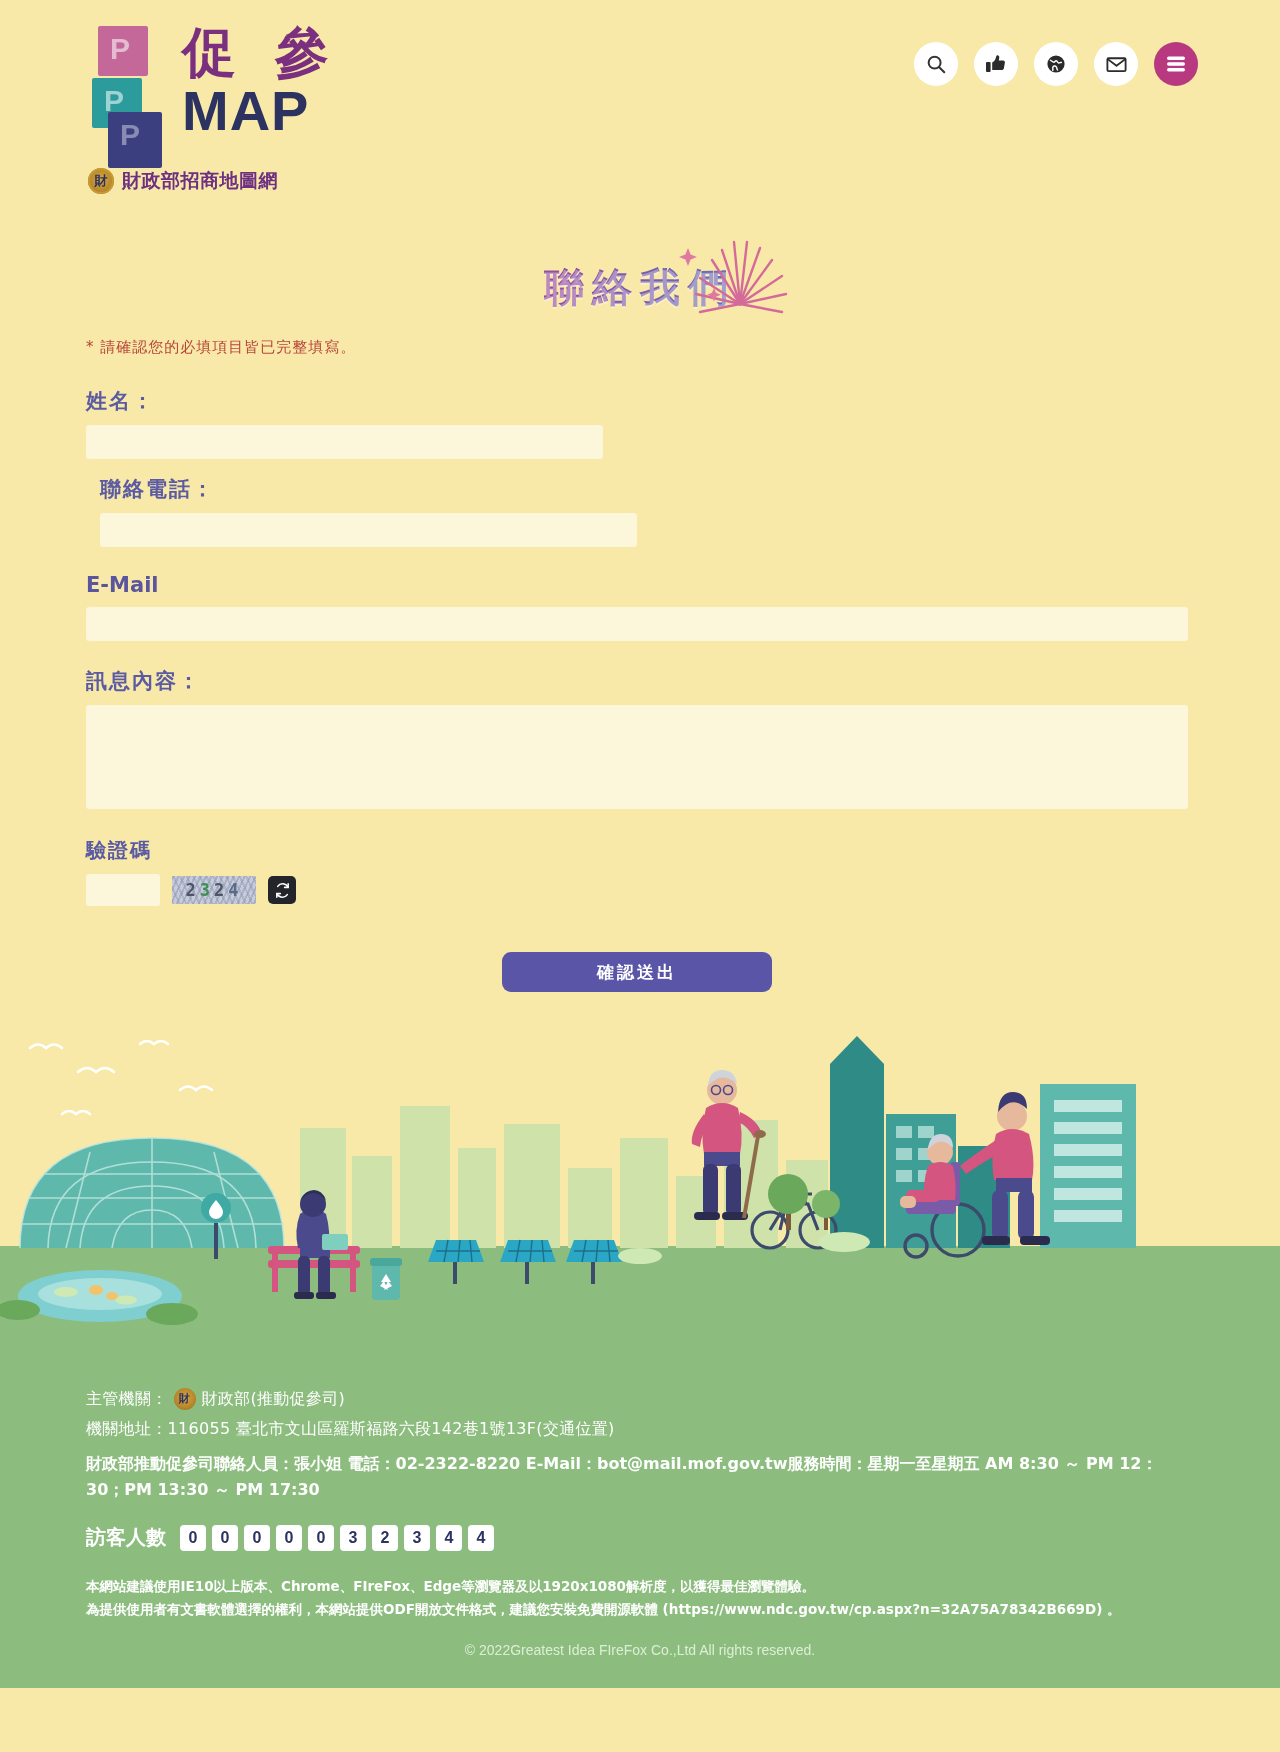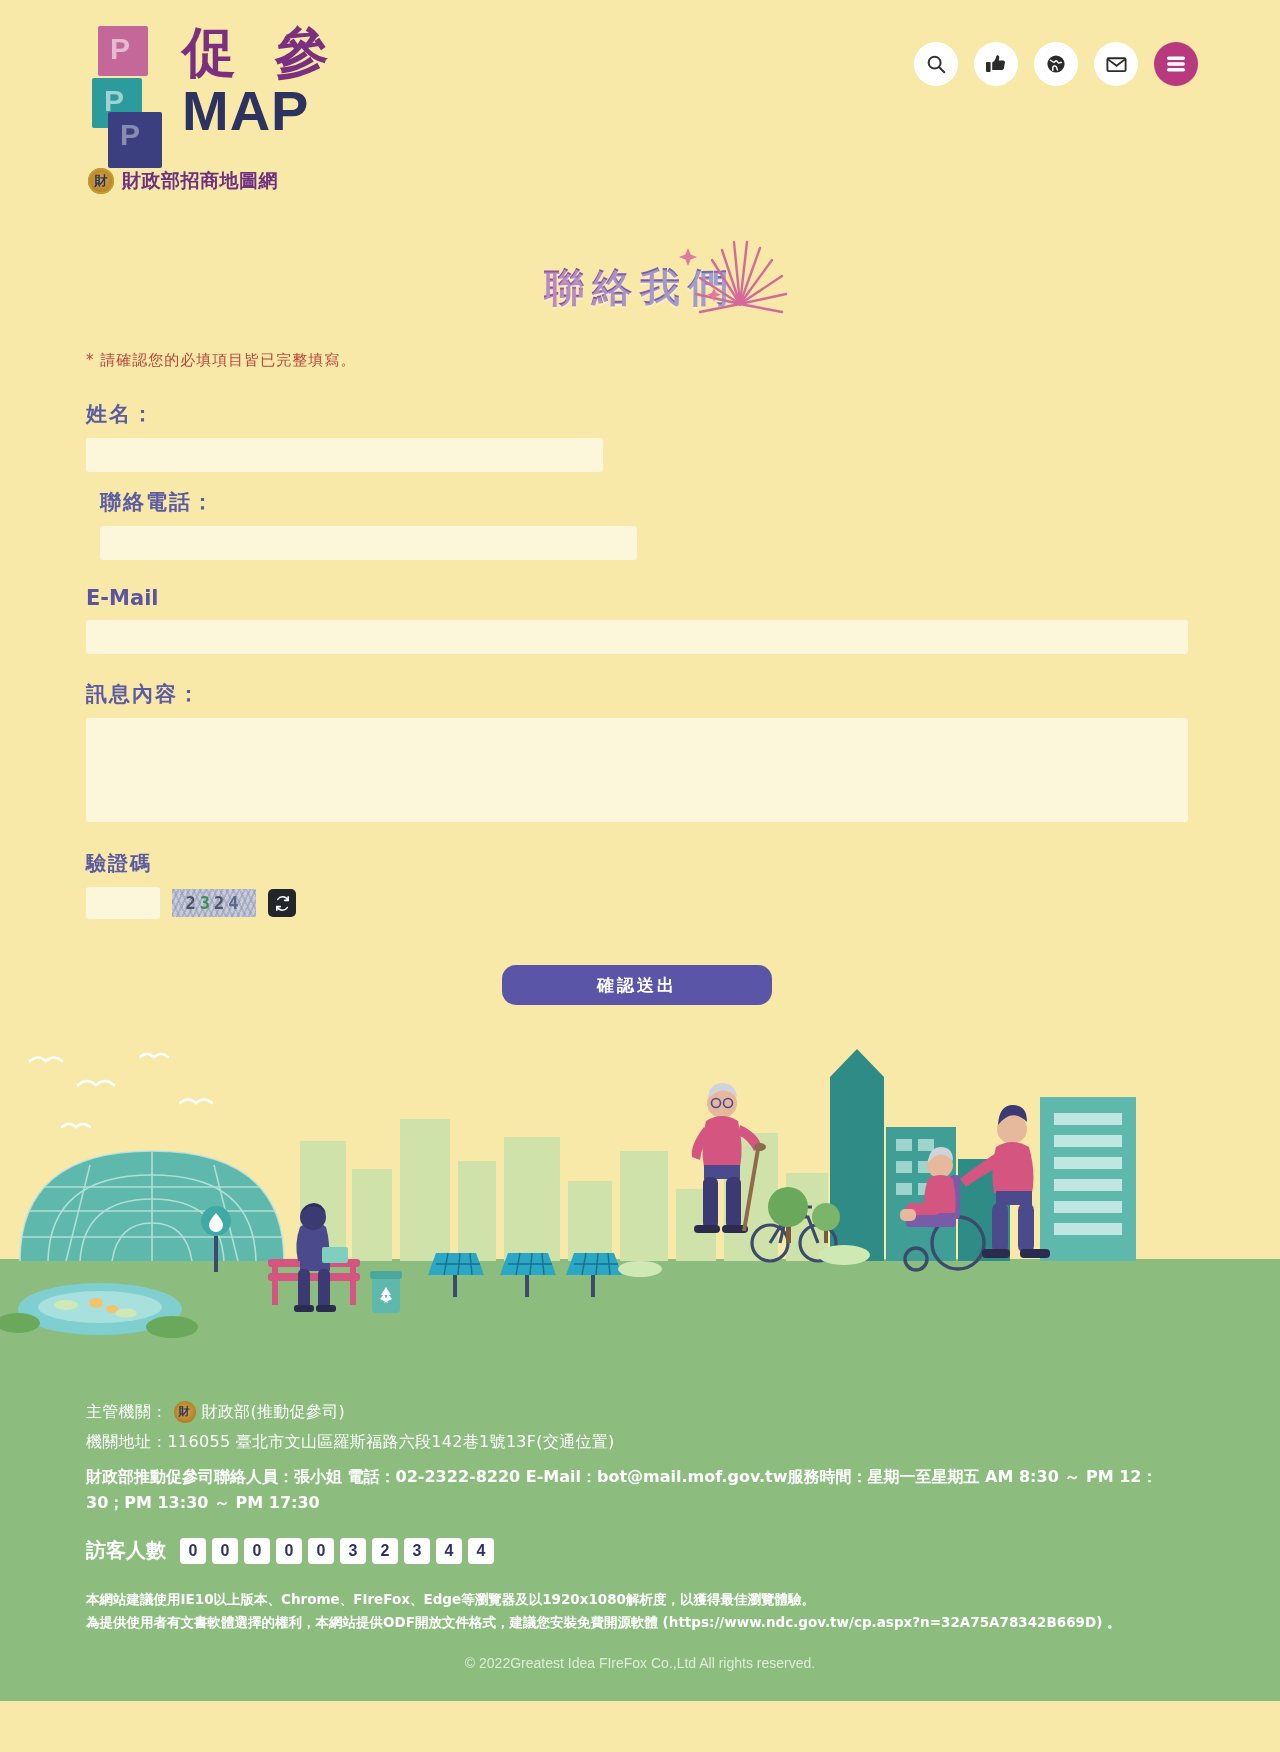--- a/index.html
+++ b/index.html
@@ -146,21 +146,21 @@
     margin-left: 12px;
     top: -8px;
     width: 150px; height: 120px;
     pointer-events: none;
   }
 
   
   .form-area {
     width: 1274px;
     padding: 0 86px;
-    margin-top: 15px;
+    margin-top: 2px;
   }
   .required-note {
     color: #b8453c;
     font-size: 15px;
     font-family: "DejaVu Sans", sans-serif;
     letter-spacing: 1px;
     margin-bottom: 30px;
   }
   .row2 { display: flex; gap: 16px; flex-direction: column; }
   .col { width: 50%; padding-right: 34px; }
@@ -248,21 +248,21 @@
     border: none; border-radius: 5px;
     display: flex; align-items: center; justify-content: center;
     cursor: pointer;
   }
   .submit-wrap { text-align: center; margin-top: 46px; }
   .submit-btn {
     width: 270px; height: 40px;
     background: #5b55a8;
     color: #ffffff;
     border: none;
-    border-radius: 14px;
+    border-radius: 9px;
     font-size: 17px;
     letter-spacing: 3px;
     font-weight: 700;
     cursor: pointer;
     font-family: "DejaVu Sans", sans-serif;
   }
 
   
   .illus {
     position: relative;

